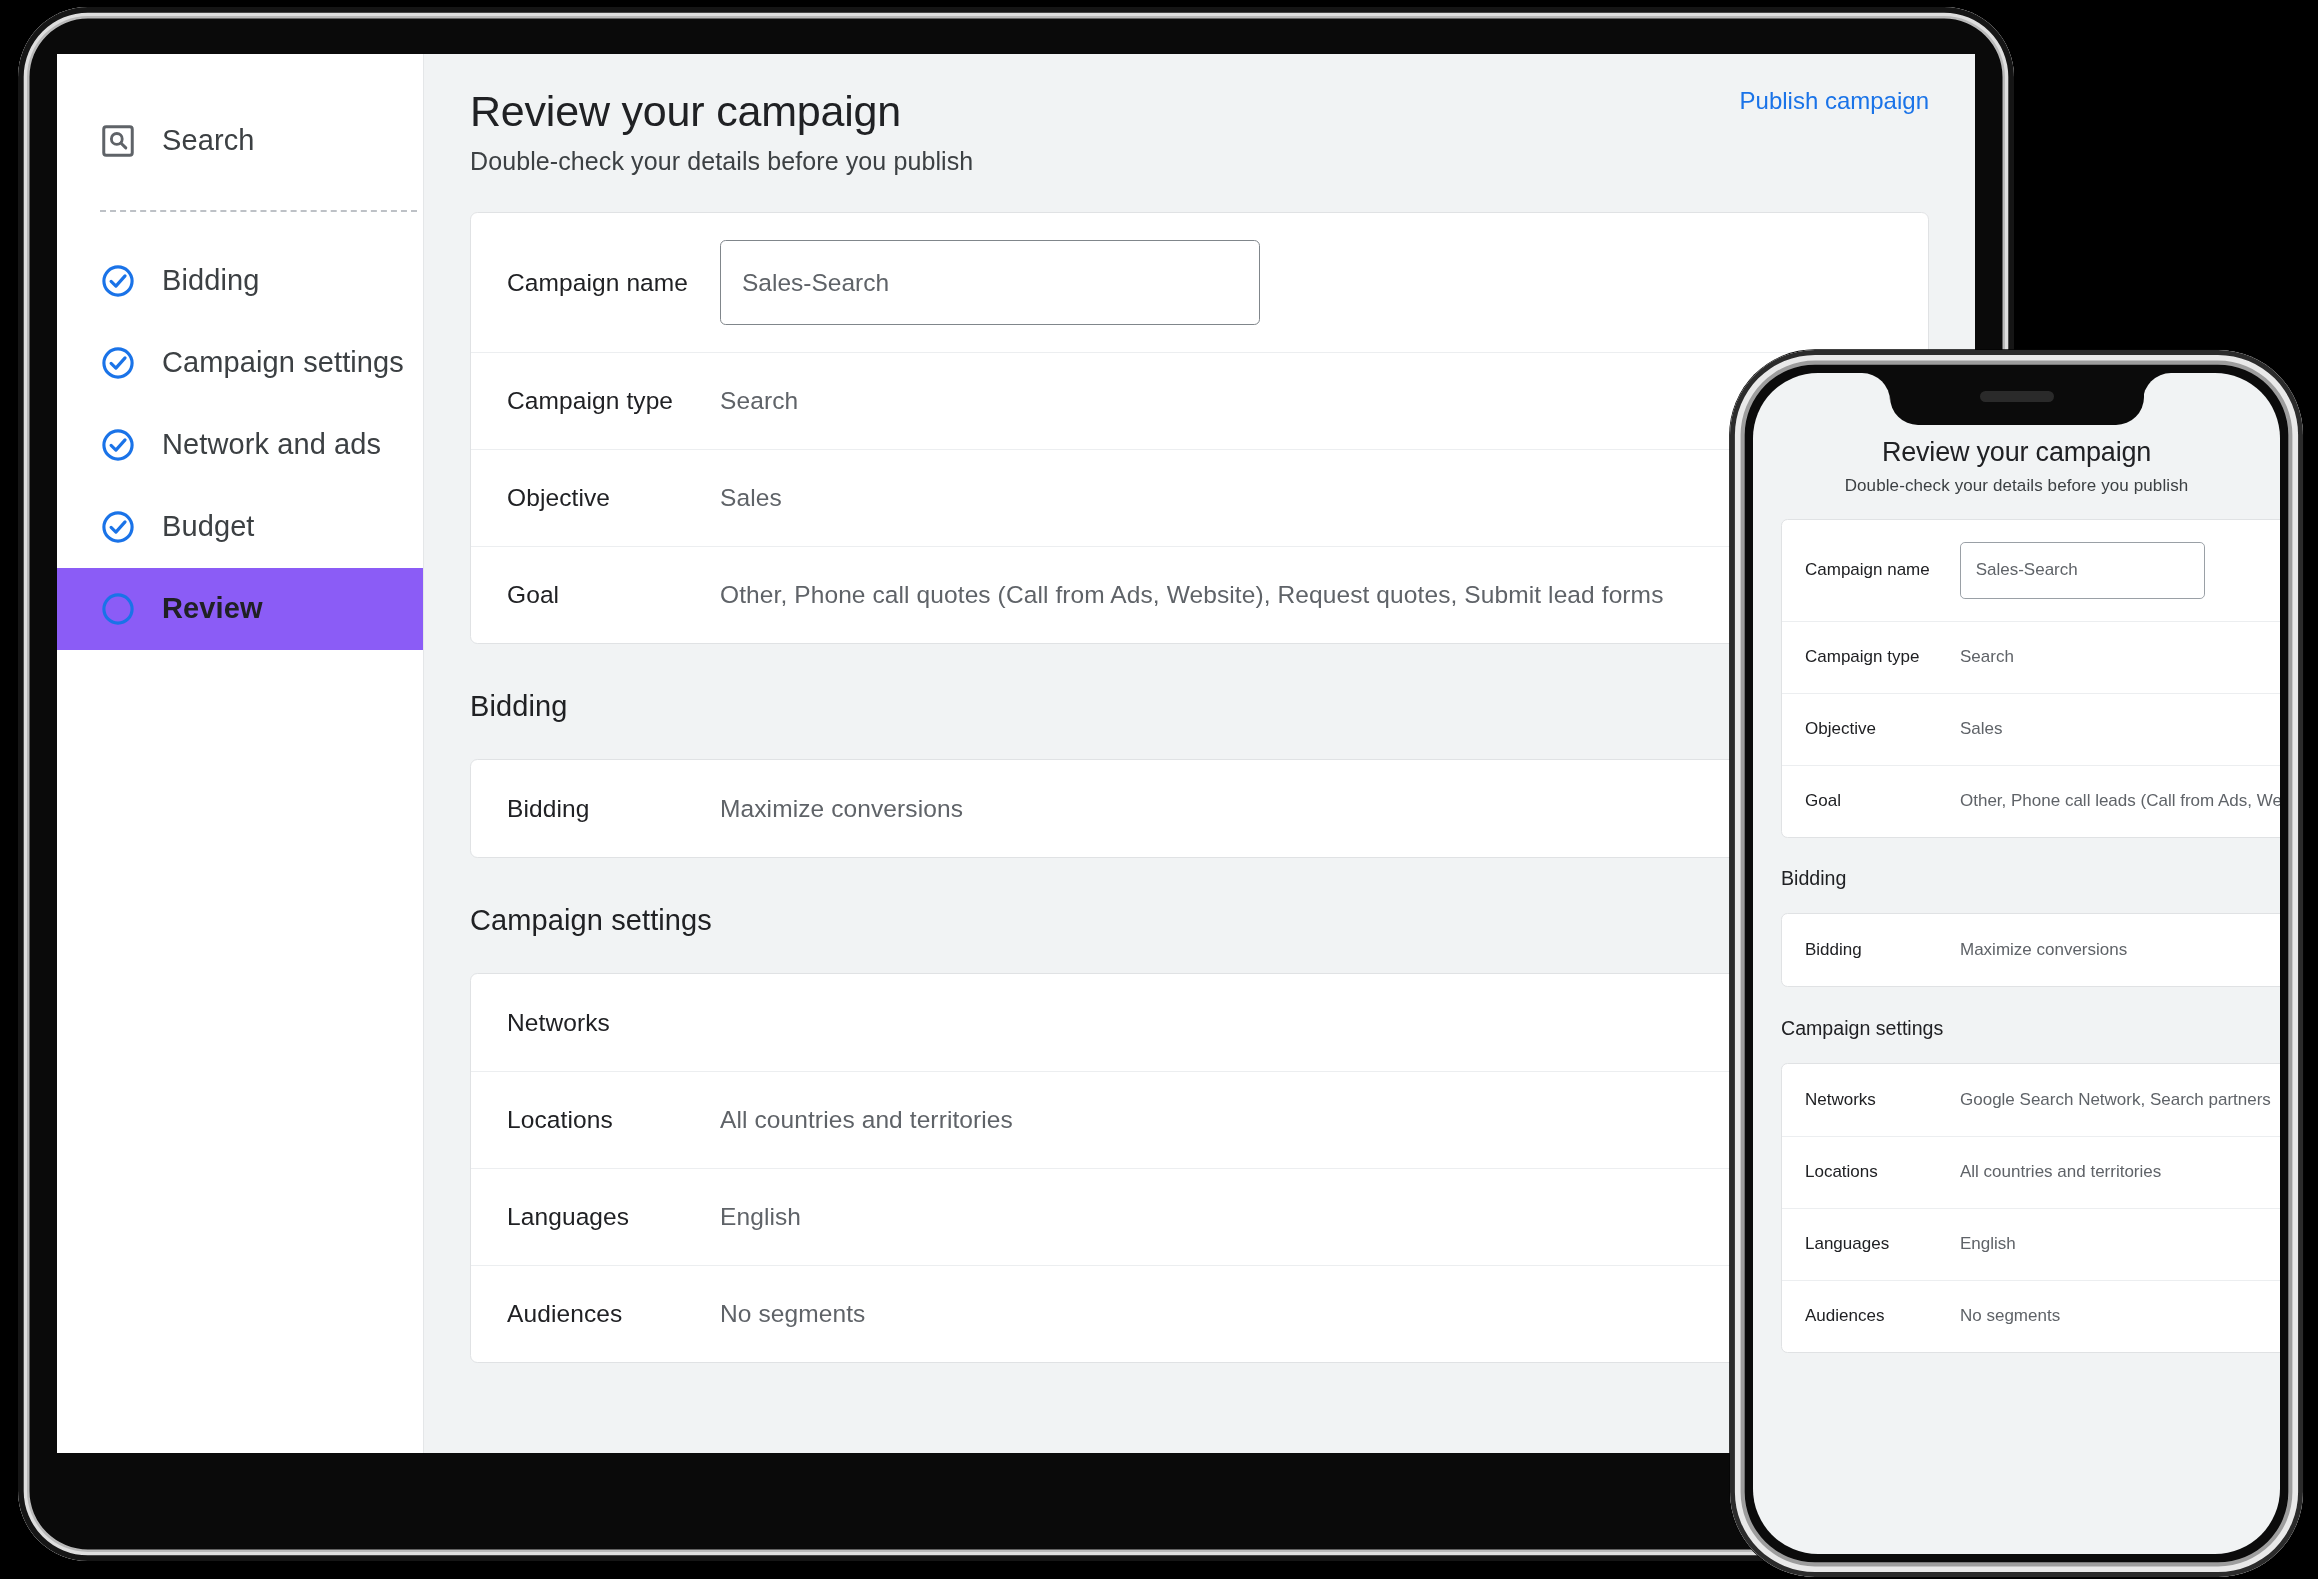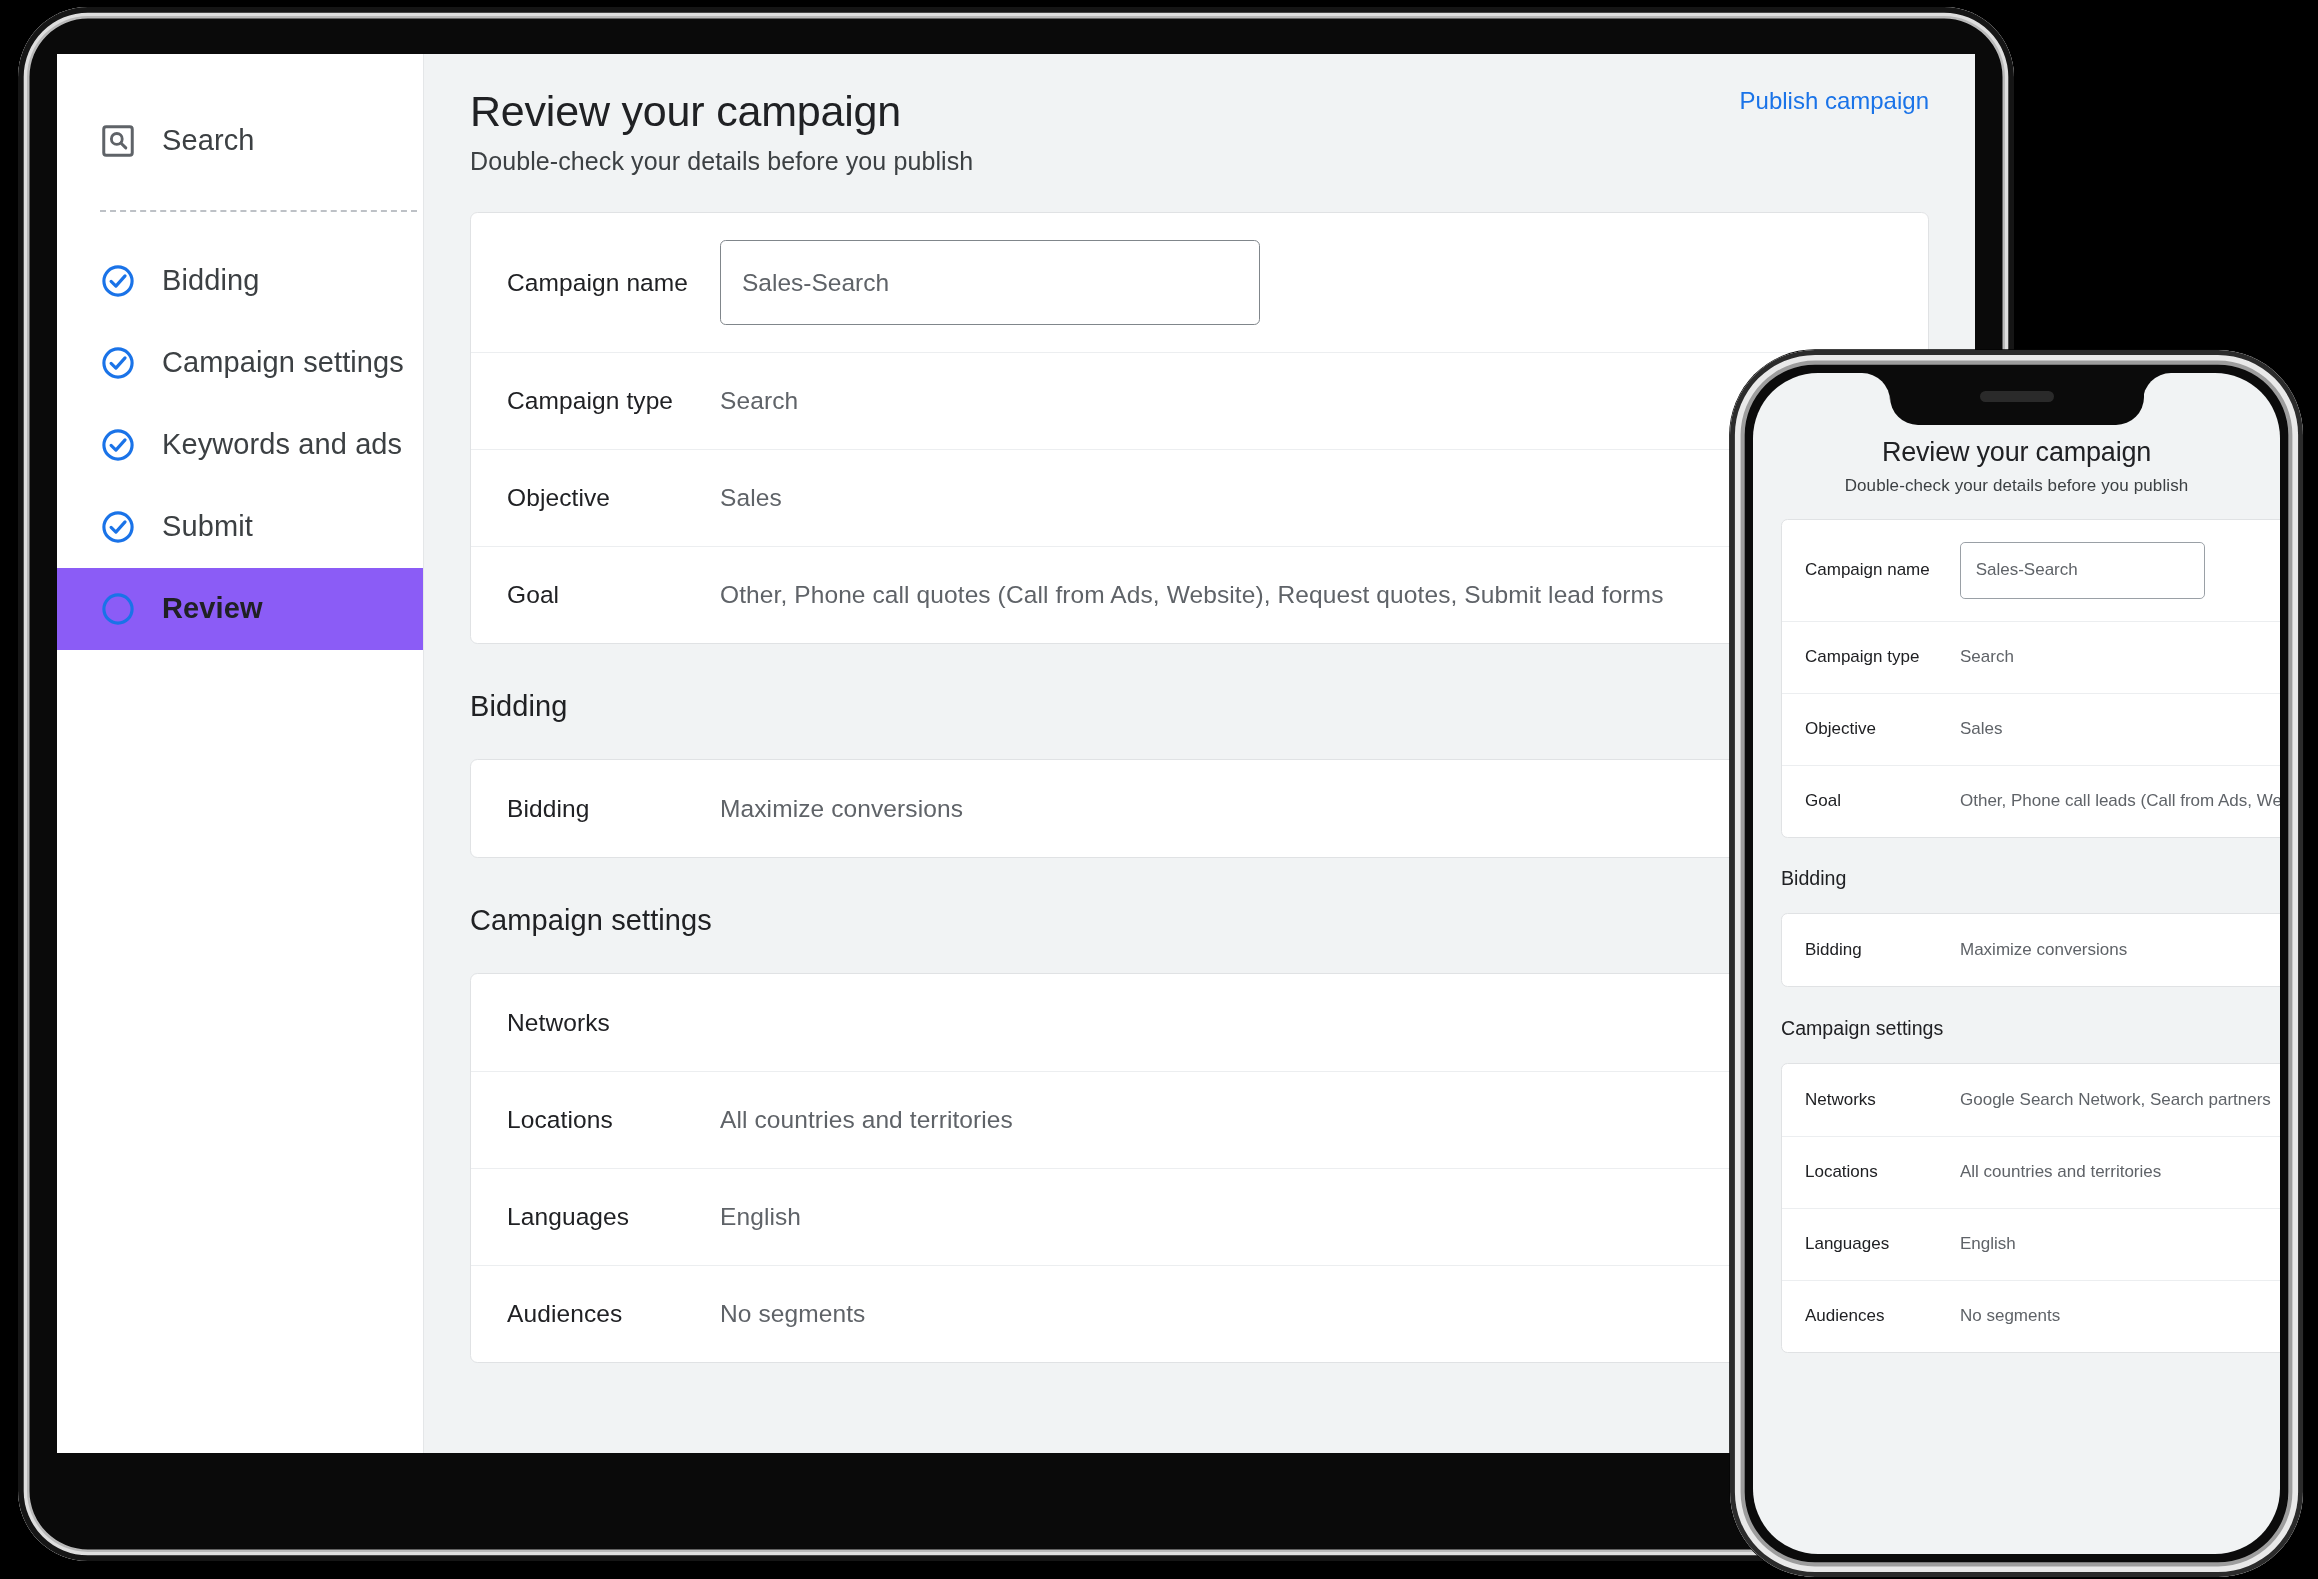--- a/index.html
+++ b/index.html
@@ -345,31 +345,31 @@
           <span class="nav-label">Campaign settings</span>
         </div>
 
         <div class="nav-item">
           <span class="nav-ico">
             <svg viewBox="0 0 24 24">
               <circle cx="12" cy="12" r="9.4" fill="none" stroke="#1a73e8" stroke-width="2.1"></circle>
               <polyline points="7.4,12.3 10.6,15.4 16.7,8.6" fill="none" stroke="#1a73e8" stroke-width="2.1" stroke-linecap="round" stroke-linejoin="round"></polyline>
             </svg>
           </span>
-          <span class="nav-label">Keywords and ads</span>
+          <span class="nav-label">Network and ads</span>
         </div>
 
         <div class="nav-item">
           <span class="nav-ico">
             <svg viewBox="0 0 24 24">
               <circle cx="12" cy="12" r="9.4" fill="none" stroke="#1a73e8" stroke-width="2.1"></circle>
               <polyline points="7.4,12.3 10.6,15.4 16.7,8.6" fill="none" stroke="#1a73e8" stroke-width="2.1" stroke-linecap="round" stroke-linejoin="round"></polyline>
             </svg>
           </span>
-          <span class="nav-label">Submit</span>
+          <span class="nav-label">Budget</span>
         </div>
 
         <div class="nav-item active">
           <span class="nav-ico">
             <svg viewBox="0 0 24 24">
               <circle cx="12" cy="12" r="9.4" fill="none" stroke="#1a73e8" stroke-width="2.1"></circle>
             </svg>
           </span>
           <span class="nav-label">Review</span>
         </div>

